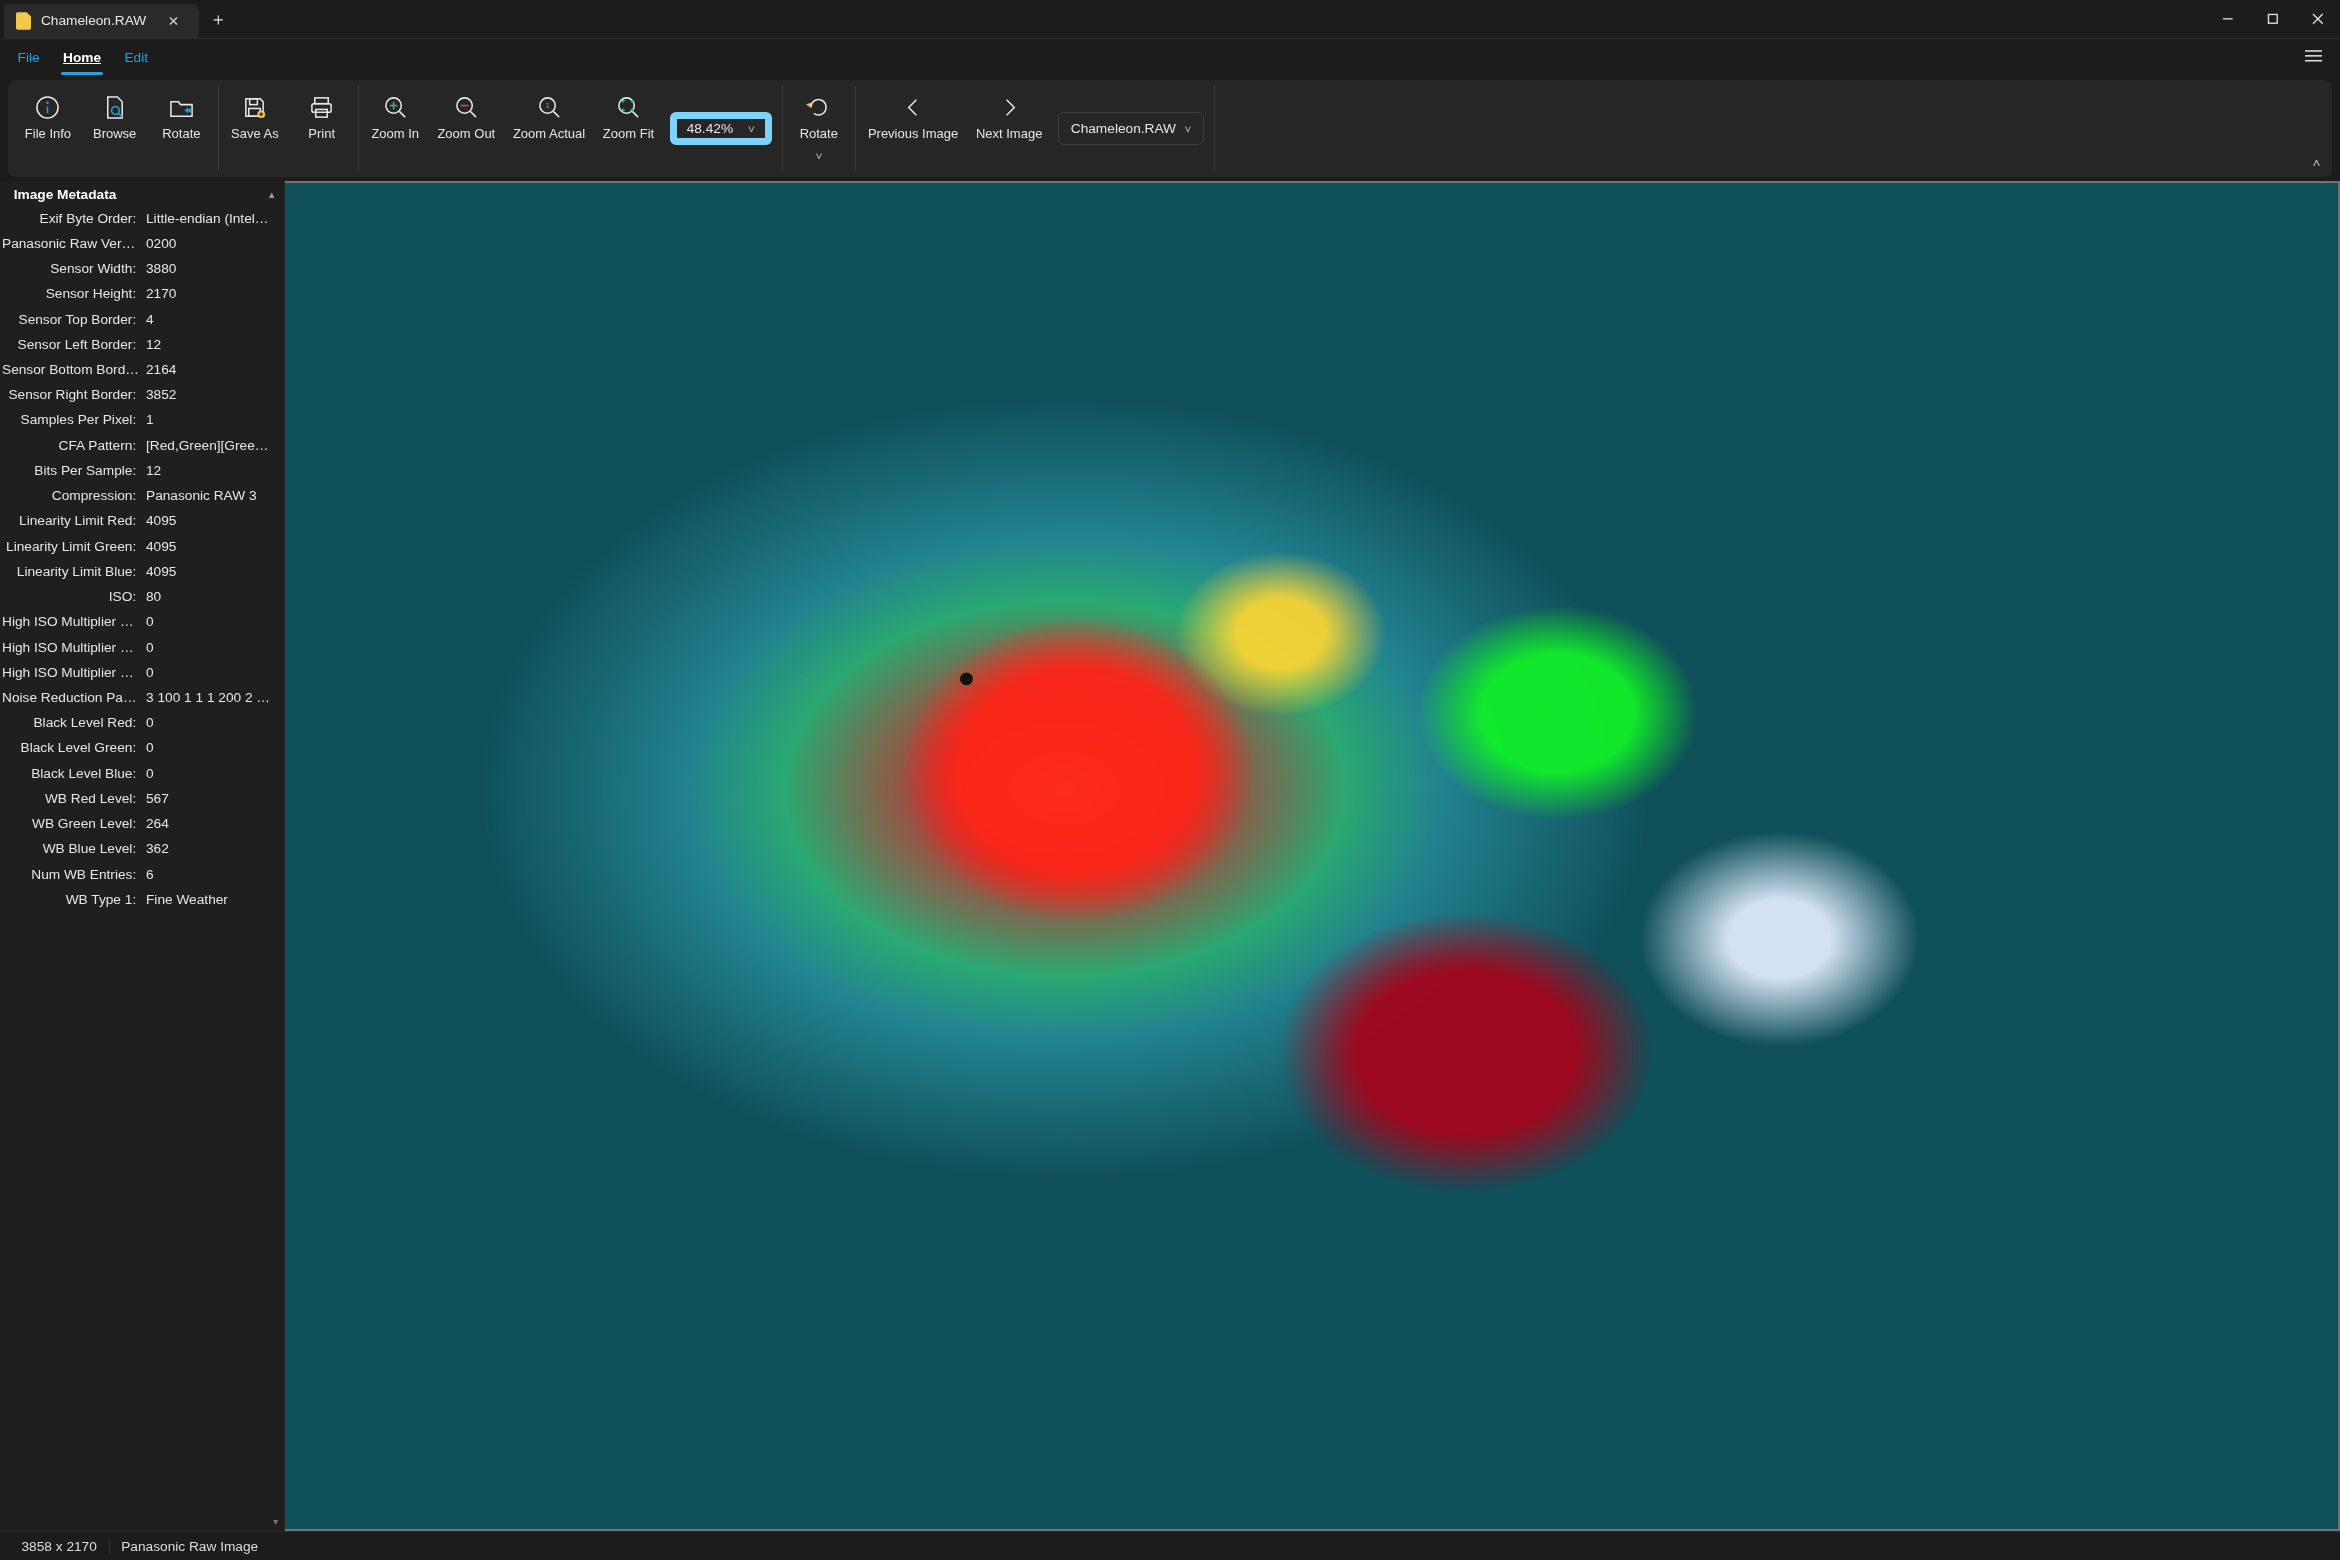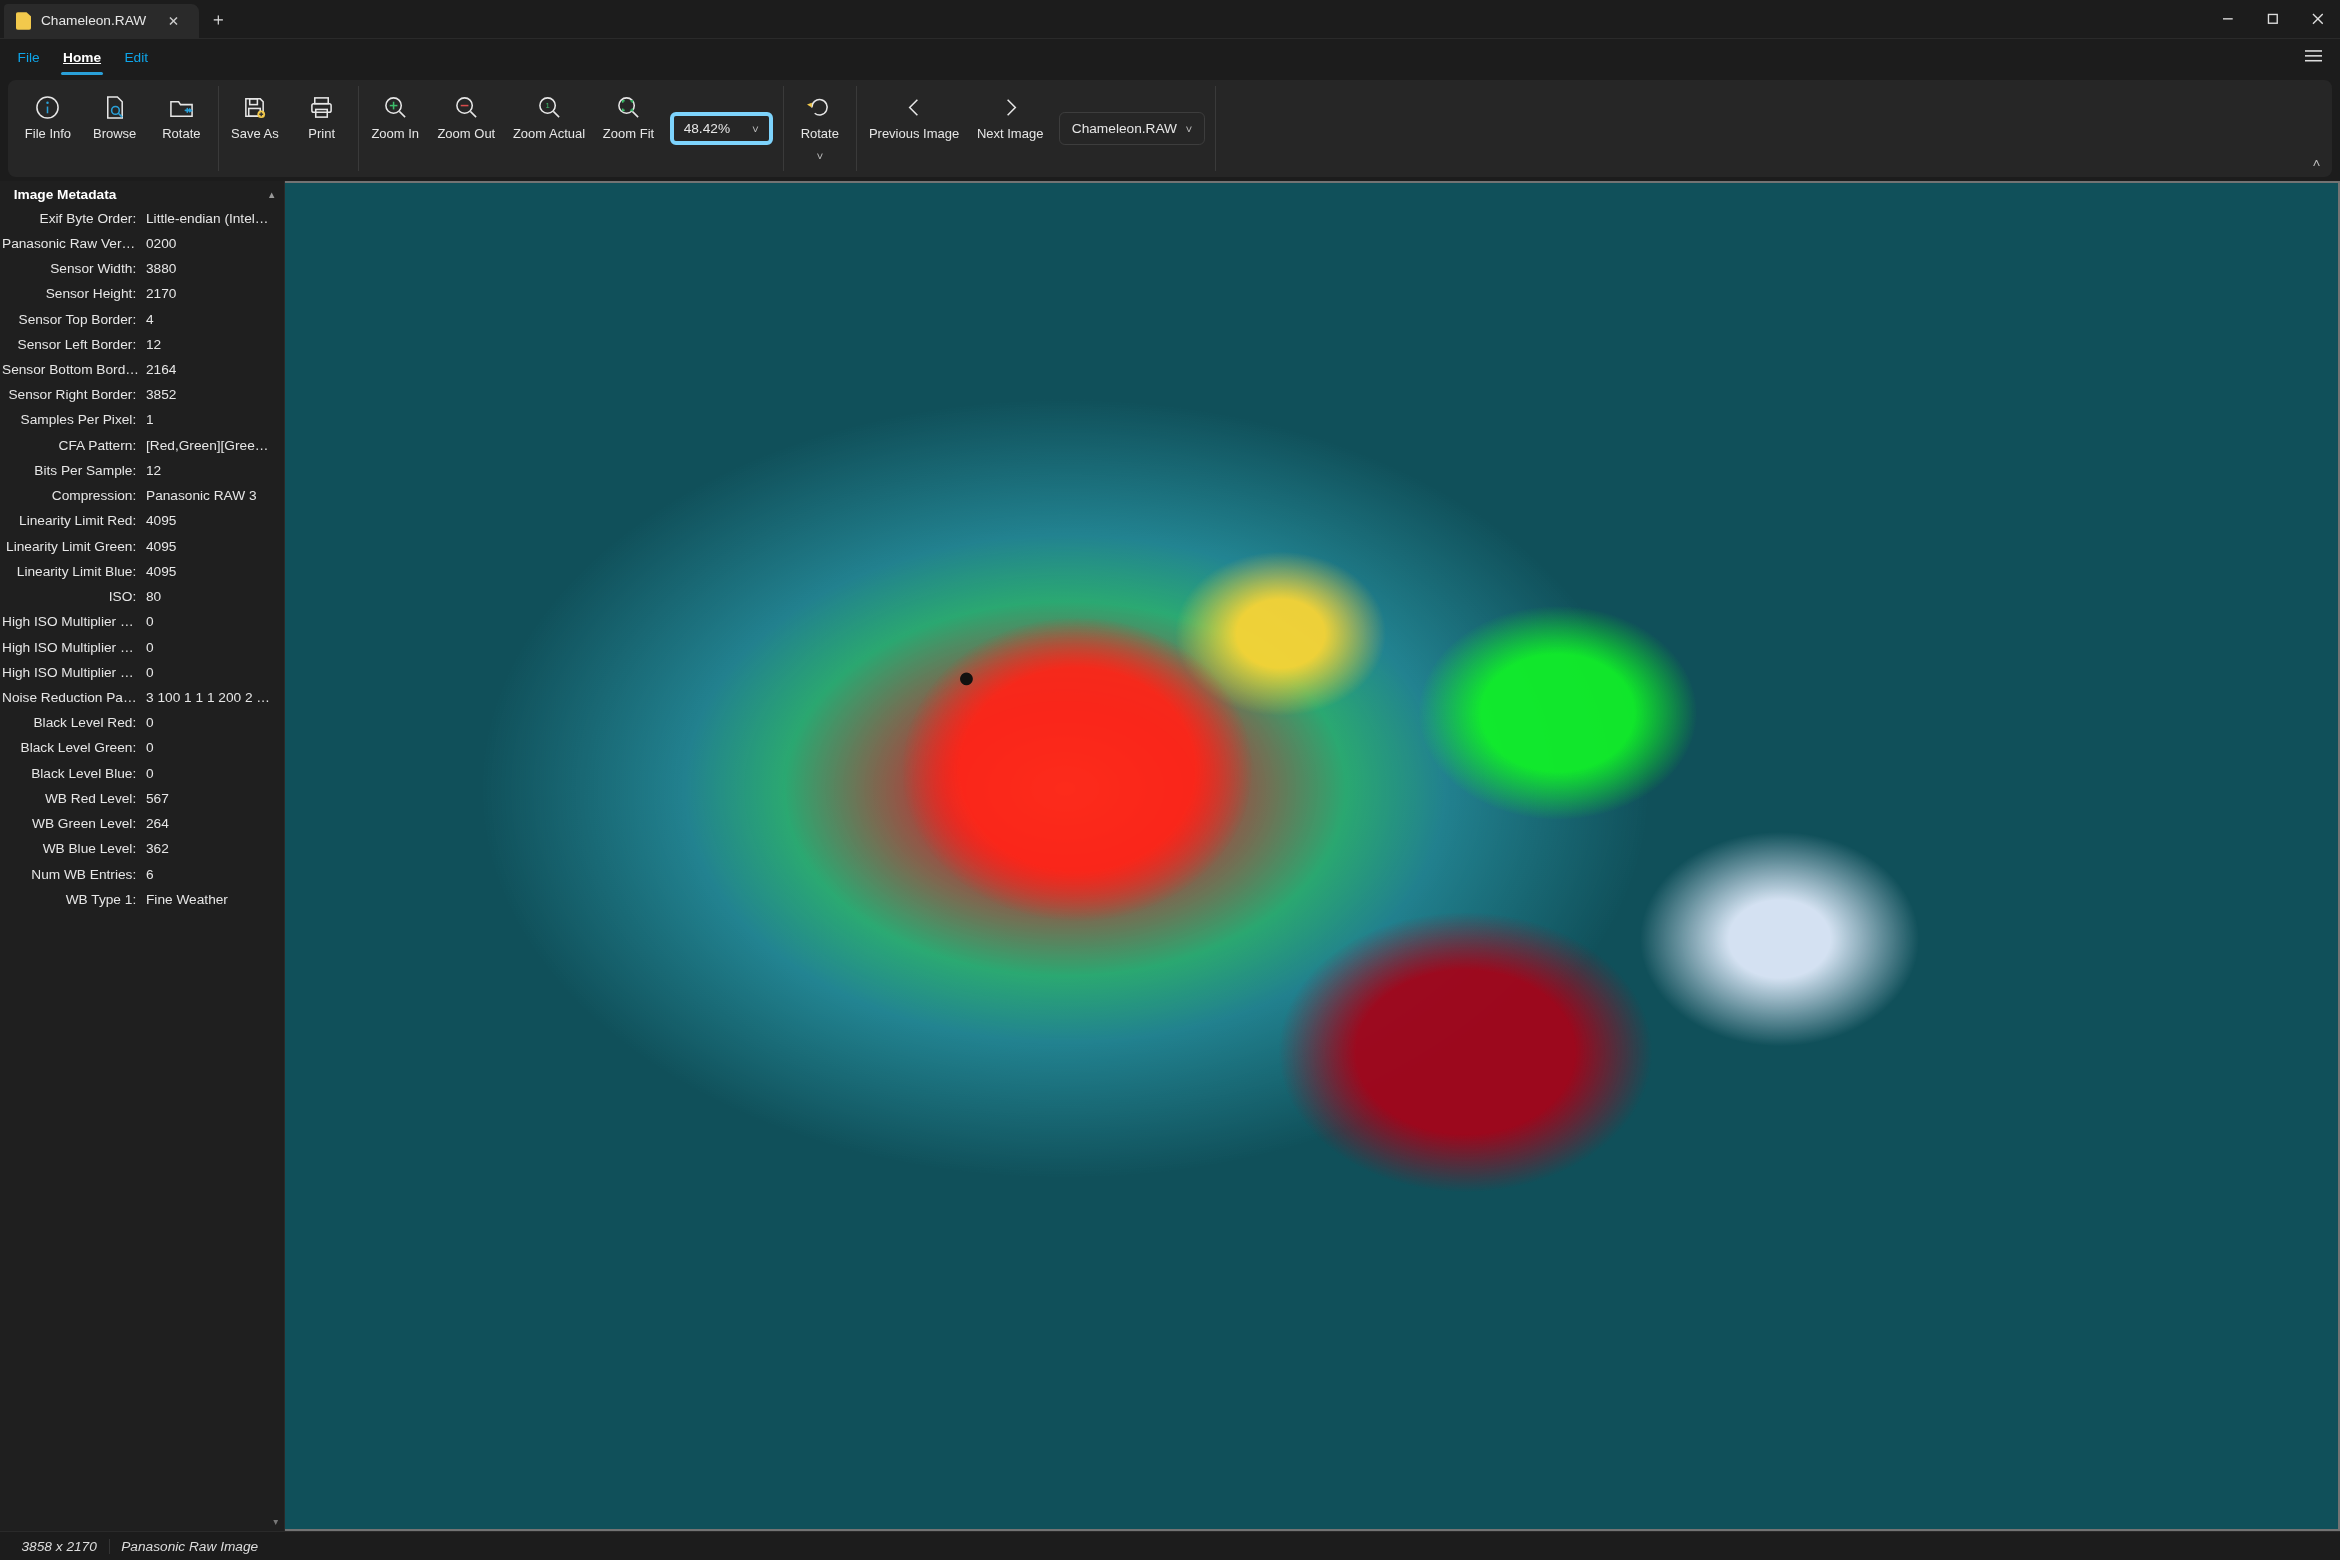--- a/index.html
+++ b/index.html
@@ -140,22 +140,22 @@
     display: flex; align-items: center; justify-content: center;
   }
   .rbtn .ic svg { width: 25px; height: 25px; stroke: #e6e6e6; stroke-width: 1.6; fill: none; }
   .rbtn .ic .accent { stroke: #2aa0d8; }
   .rbtn .ic .accent-fill { fill: #2aa0d8; stroke: none; }
   .rbtn .ic .warn { fill: #f2c94c; stroke: none; }
   .rbtn .ic .green { stroke: #3dbd6a; }
   .zoom-dd {
     display: flex;
     align-items: center;
-    gap: 22px;
-    border: 4px solid #7dd3fc;
+    gap: 15px;
+    border: 7px solid #7dd3fc;
     border-radius: 5.9px;
     padding: 5.9px 9.8px;
     height: 33px;
     align-self: center;
     cursor: pointer;
     color: #e6e6e6;
     min-width: 88px;
     justify-content: space-between;
   }
   .chev { font-size: 11.7px; color: #bbb; }
@@ -287,21 +287,20 @@
     border-top: 1px solid #2a2a2a;
     padding: 0 9.8px;
     font-size: 13.7px;
     color: #ddd;
     gap: 0;
   }
   .status-cell {
     padding: 0 11.7px;
     border-right: 1px solid #343434;
     white-space: nowrap;
-    font-style: italic;
   }
   .status-cell:last-child { border-right: none; flex: 1; overflow: hidden; text-overflow: ellipsis; }
 </style>
 </head>
 <body>
 
 <div class="titlebar">
   <div class="tab">
     <span class="icon-page"></span>
     <span>Chameleon.RAW</span>

